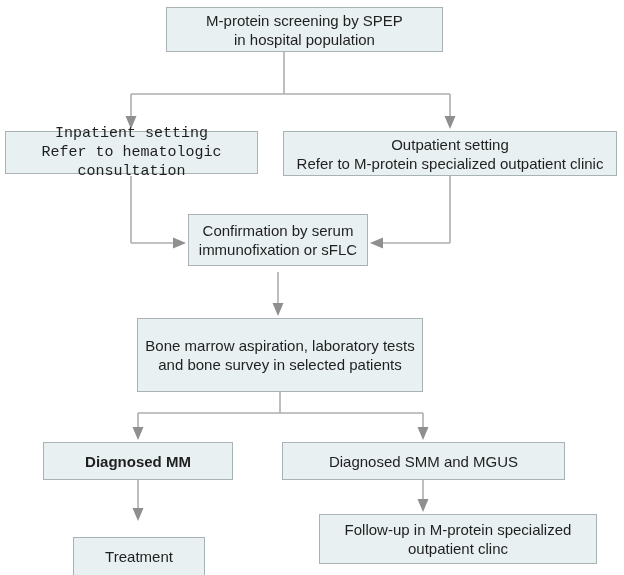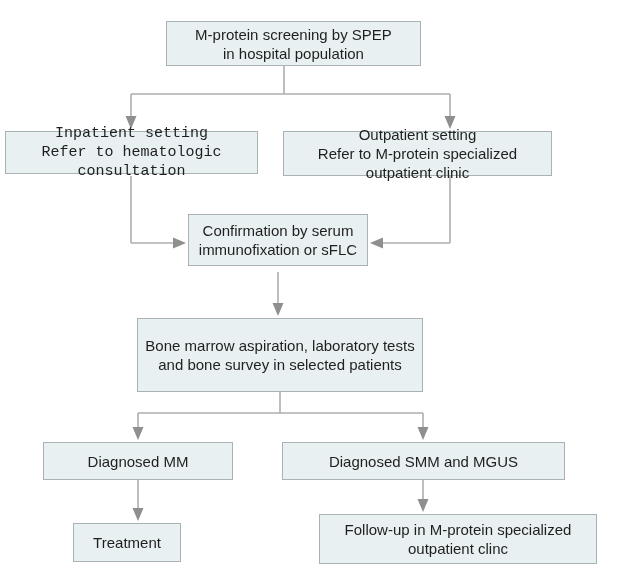--- a/index.html
+++ b/index.html
@@ -49,28 +49,28 @@
     text-align: center;
     color: var(--text);
     font-size: 15px;
     line-height: 19px;
     padding: 1px 2px;
   }
   .node span {
     white-space: pre-line;
   }
   
-  .n-screening   { left: 166px; top:   21px; width: 255px; height: 45px; }
+  .n-screening   { left: 166px; top:   7px; width: 277px; height: 45px; }
   .n-inpatient   { left:   5px; top: 131px; width: 253px; height: 43px; font-family: Liberation Mono, monospace; }
-  .n-outpatient  { left: 283px; top: 131px; width: 269px; height: 45px; }
+  .n-outpatient  { left: 283px; top: 131px; width: 334px; height: 45px; }
   .n-confirm     { left: 188px; top: 214px; width: 180px; height: 52px; }
   .n-bonemarrow  { left: 137px; top: 318px; width: 286px; height: 74px; }
-  .n-mm          { left:  43px; top: 442px; width: 190px; height: 38px; }
+  .n-mm          { left:  43px; top: 442px; width: 190px; height: 38px; font-weight: bold; }
   .n-smm         { left: 282px; top: 442px; width: 283px; height: 38px; }
-  .n-treatment   { left:  73px; top: 523px; width: 108px; height: 39px; }
+  .n-treatment   { left:  73px; top: 537px; width: 132px; height: 39px; }
   .n-followup    { left: 285px; top: 514px; width: 278px; height: 50px; margin-left: 34px; }
 </style>
 </head>
 <body>
 
 <div id="canvas">
 
   <svg id="edges" viewBox="0 0 624 575" xmlns="http://www.w3.org/2000/svg">
 
     <g>

